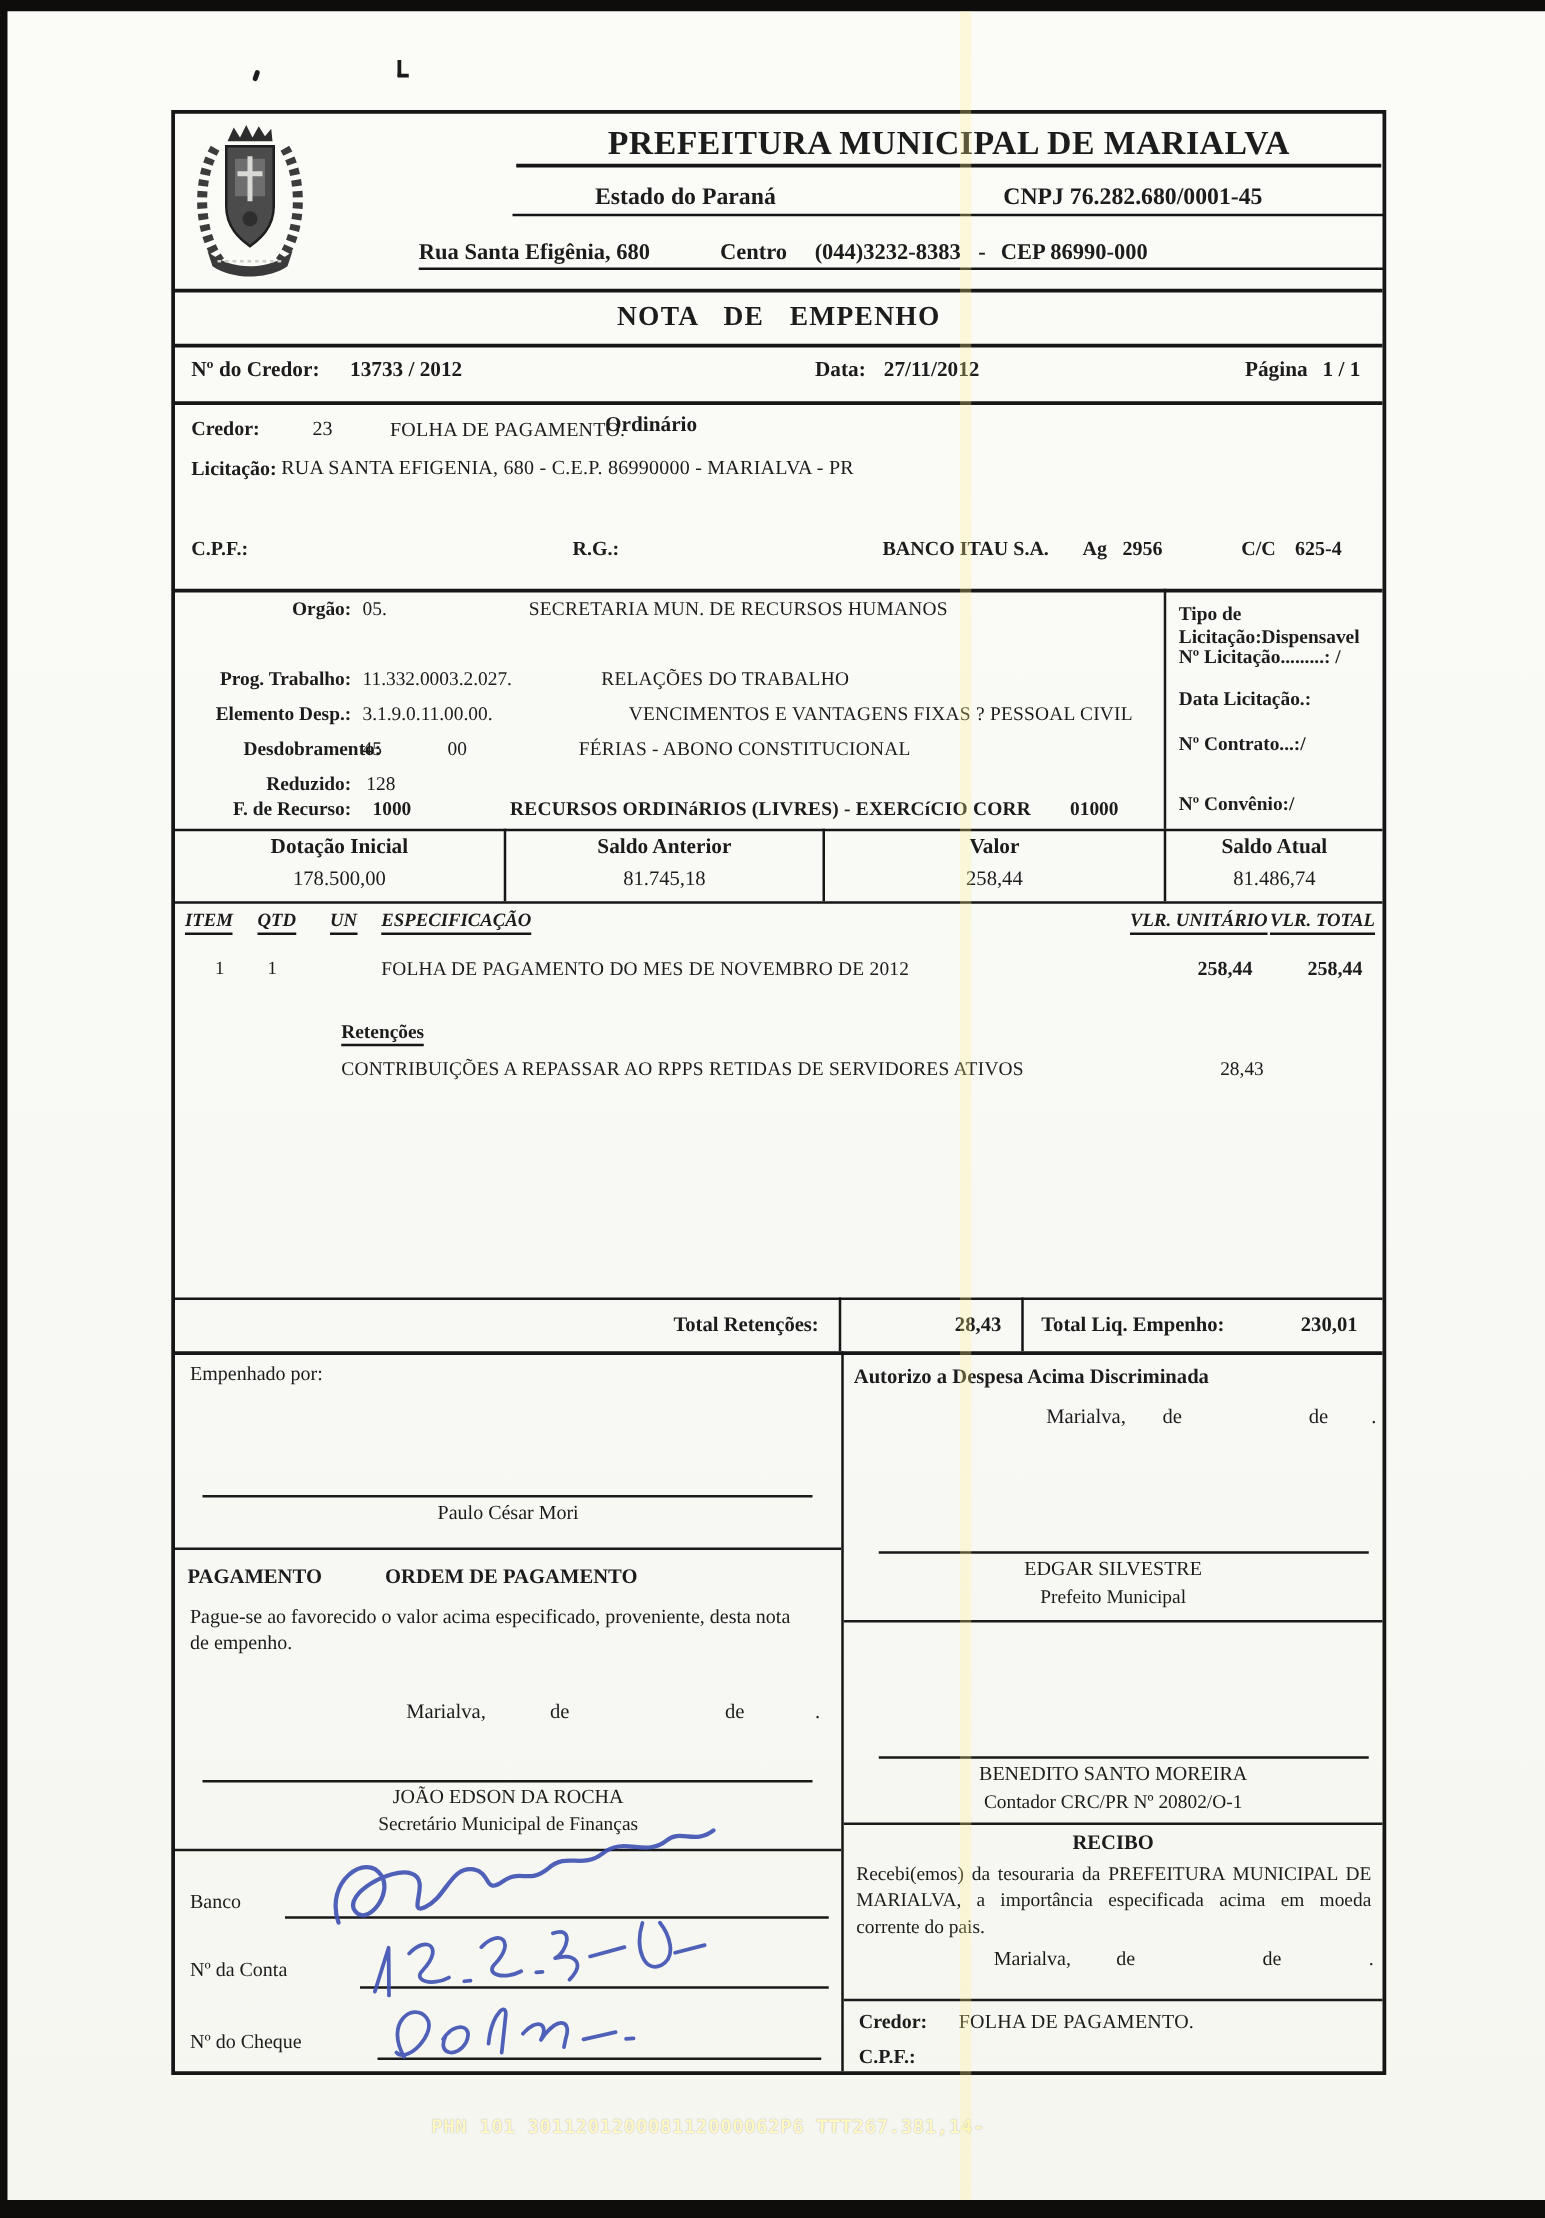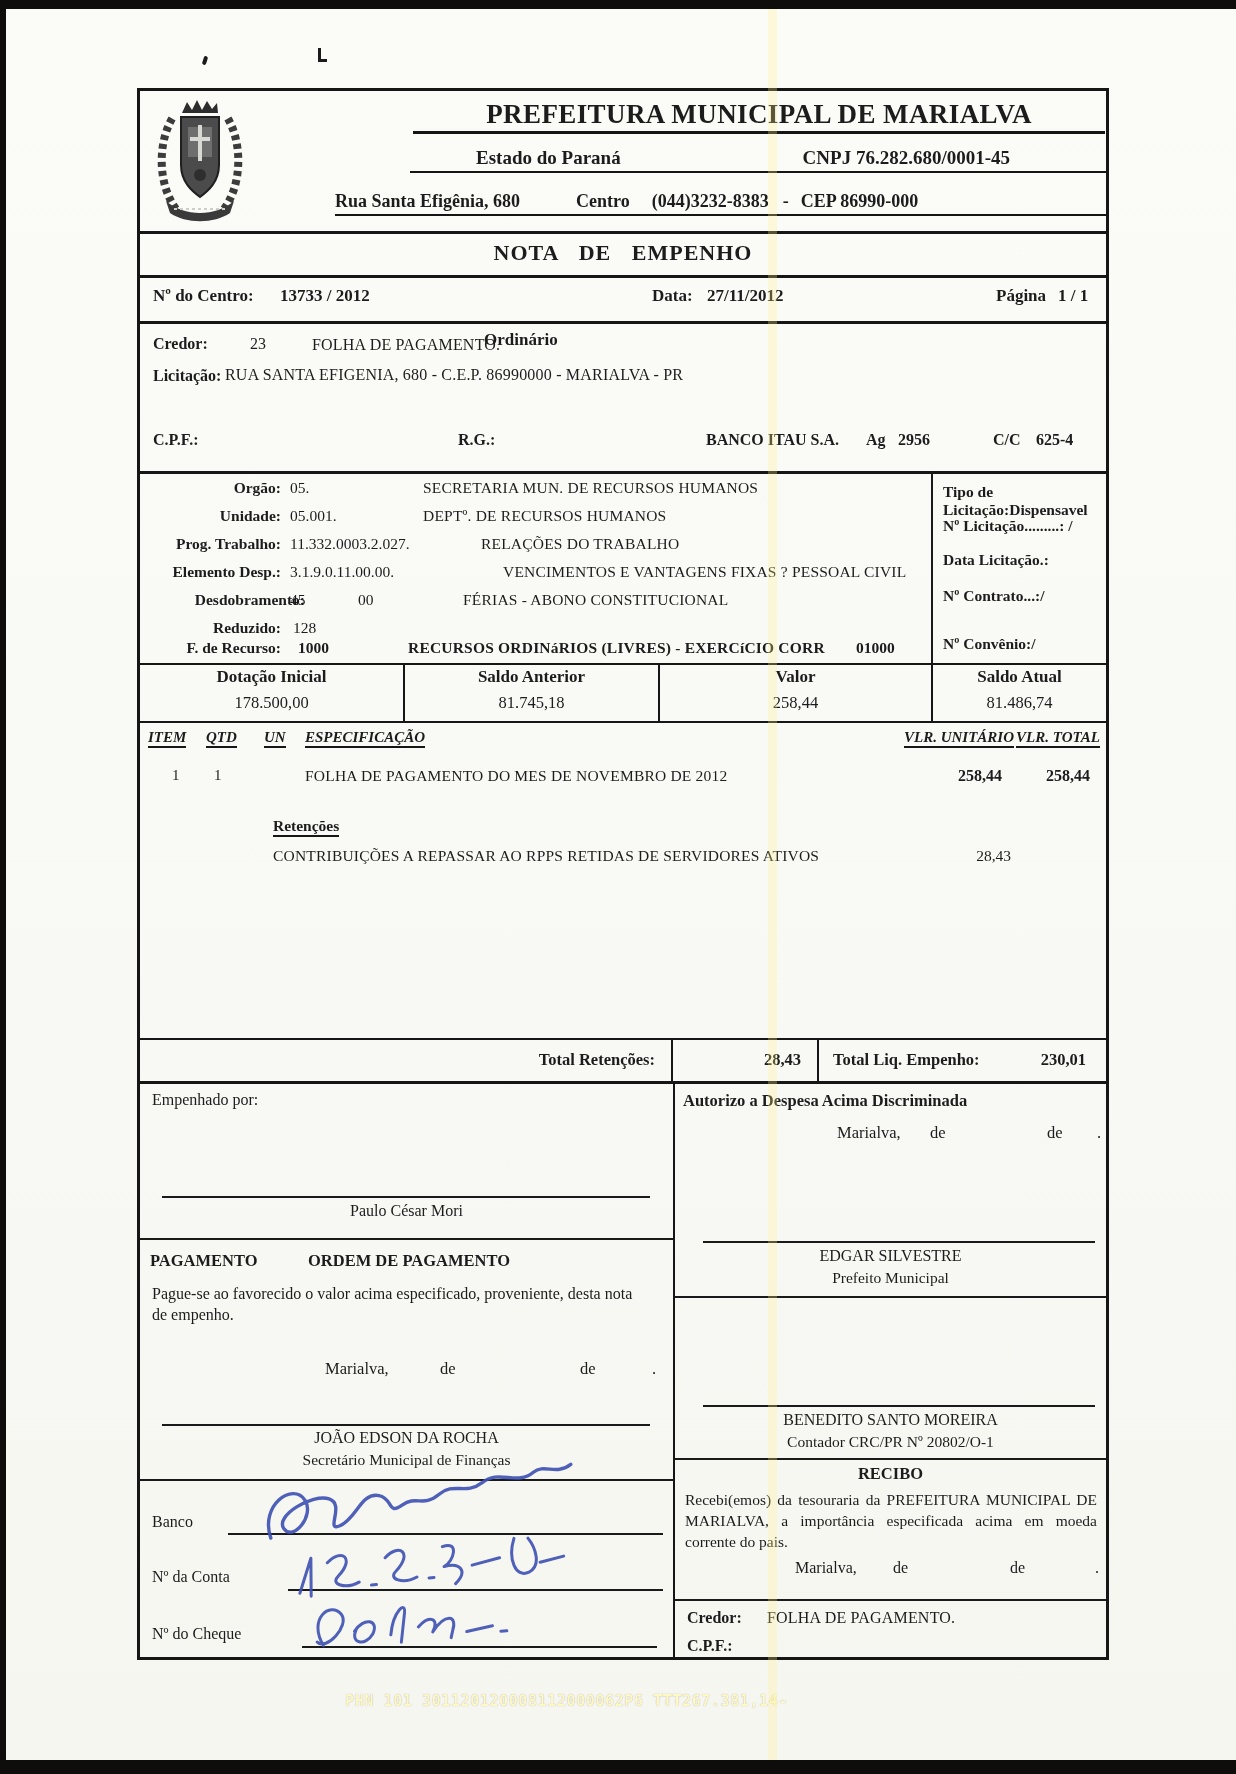--- a/index.html
+++ b/index.html
@@ -69,21 +69,21 @@
       <span style="margin-left:14px;">-</span>
       <span style="margin-left:12px;">CEP 86990-000</span>
     </div>
   </div>
 
   <div class="sec" style="top:140px;height:44px;border-bottom:3px solid #161616;display:flex;align-items:center;justify-content:center;">
     <span class="b" style="font-size:22px;word-spacing:14px;letter-spacing:1px;">NOTA  DE  EMPENHO</span>
   </div>
 
   <div class="sec" style="top:184px;height:46px;border-bottom:3px solid #161616;font-size:17px;">
-    <span class="abs b" style="left:13px;top:11px;">Nº do Centro:</span>
+    <span class="abs b" style="left:13px;top:11px;">Nº do Credor:</span>
     <span class="abs b" style="left:140px;top:11px;">13733 / 2012</span>
     <span class="abs b" style="left:344px;top:11px;margin-top:44px;">Ordinário</span>
     <span class="abs b" style="left:512px;top:11px;">Data:</span>
     <span class="abs b" style="left:567px;top:11px;">27/11/2012</span>
     <span class="abs b" style="left:856px;top:11px;">Página</span>
     <span class="abs b" style="left:918px;top:11px;">1 / 1</span>
   </div>
 
   <div class="sec" style="top:230px;height:150px;border-bottom:3px solid #161616;font-size:16px;">
     <span class="abs b" style="left:13px;top:14px;">Credor:</span>
@@ -101,25 +101,20 @@
   </div>
 
   <div class="sec" style="top:380px;height:192px;border-bottom:2px solid #161616;font-size:15.5px;">
     <div class="vline" style="left:791px;top:0;height:192px;"></div>
 
     <div class="abs" style="left:0;top:8px;width:791px;height:22px;">
       <span class="abs b" style="left:0;width:141px;text-align:right;">Orgão:</span>
       <span class="abs" style="left:150px;">05.</span>
       <span class="abs caps" style="left:283px;">SECRETARIA MUN. DE RECURSOS HUMANOS</span>
     </div>
-    <div class="abs" style="left:0;top:36px;width:791px;height:22px;">
-      <span class="abs b" style="left:0;width:141px;text-align:right;">Unidade:</span>
-      <span class="abs" style="left:150px;">05.001.</span>
-      <span class="abs caps" style="left:283px;">DEPTº. DE RECURSOS HUMANOS</span>
-    </div>
     <div class="abs" style="left:0;top:64px;width:791px;height:22px;">
       <span class="abs b" style="left:0;width:141px;text-align:right;">Prog. Trabalho:</span>
       <span class="abs" style="left:150px;">11.332.0003.2.027.</span>
       <span class="abs caps" style="left:341px;">RELAÇÕES DO TRABALHO</span>
     </div>
     <div class="abs" style="left:0;top:92px;width:791px;height:22px;">
       <span class="abs b" style="left:0;width:141px;text-align:right;">Elemento Desp.:</span>
       <span class="abs" style="left:150px;">3.1.9.0.11.00.00.</span>
       <span class="abs caps" style="left:363px;">VENCIMENTOS E VANTAGENS FIXAS ? PESSOAL CIVIL</span>
     </div>

